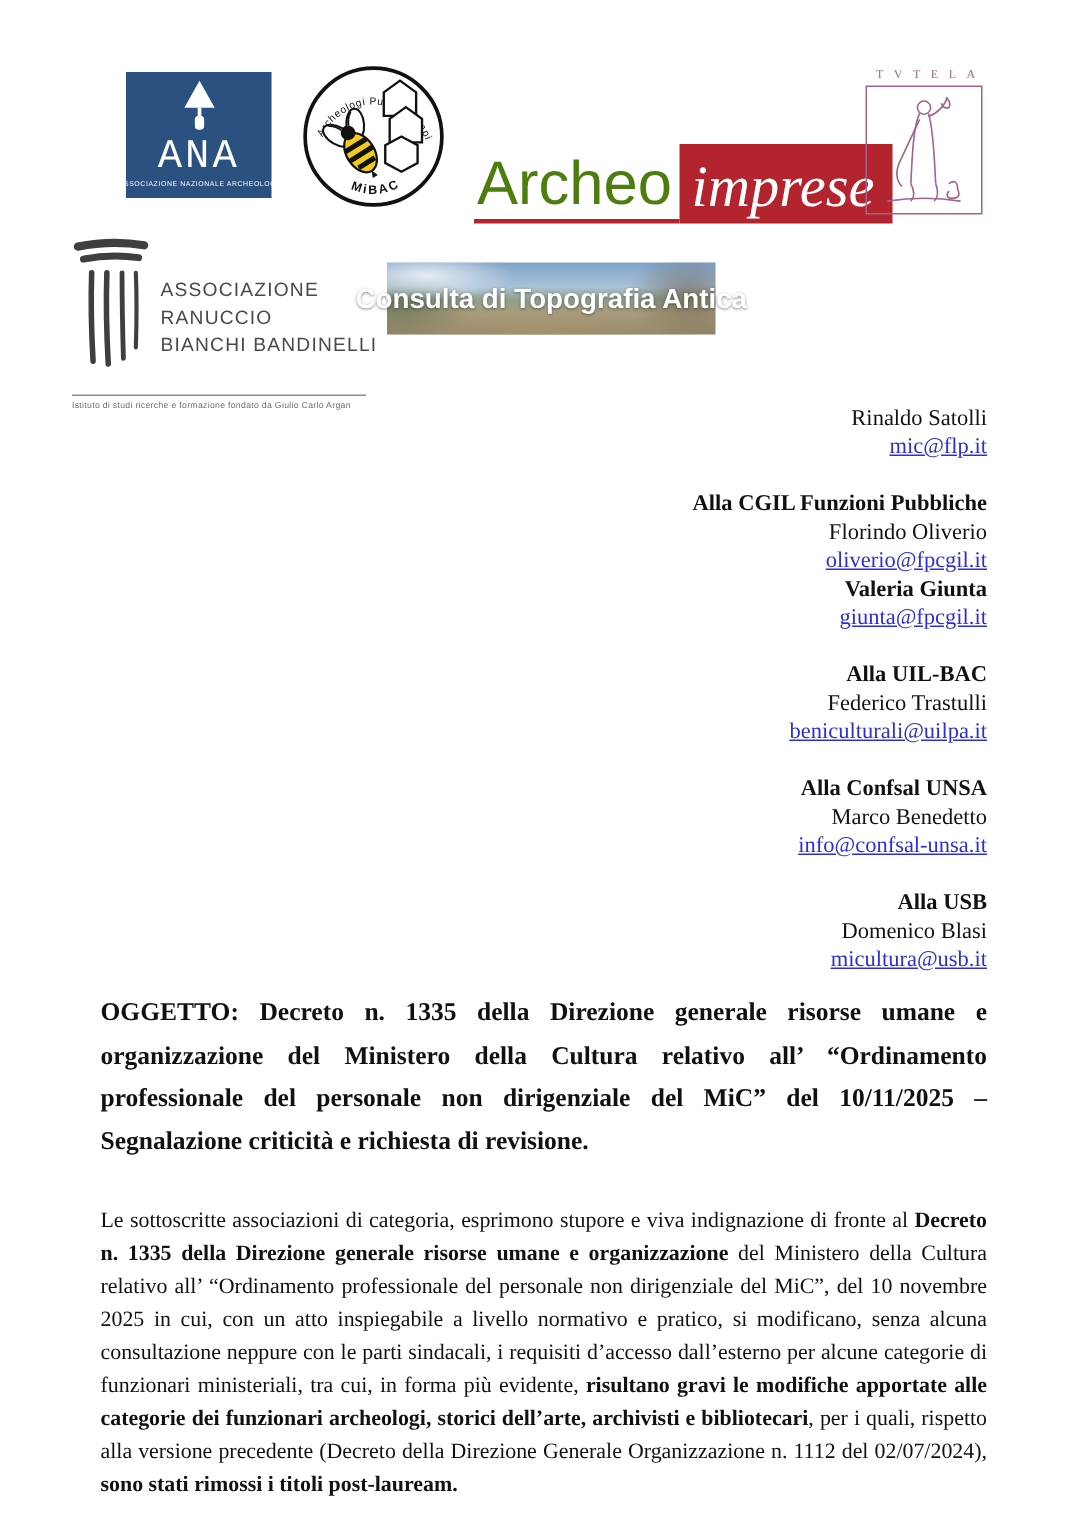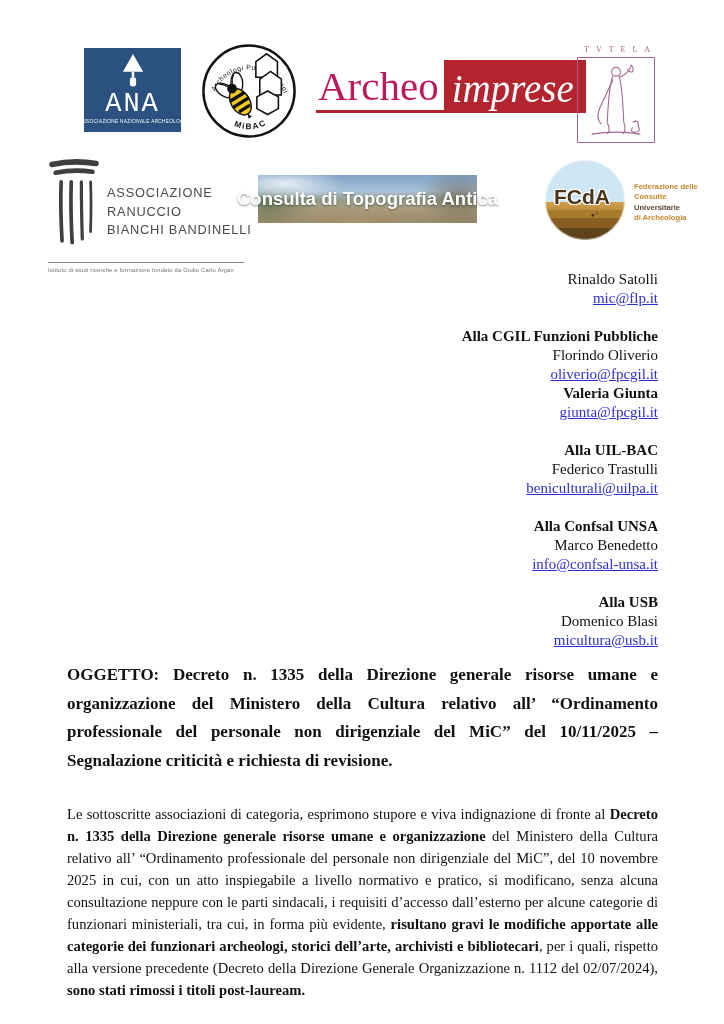--- a/index.html
+++ b/index.html
@@ -23,26 +23,26 @@
     color:#fff;font-family:"Liberation Sans",sans-serif;font-size:4.6px;
     letter-spacing:.4px;margin-top:2px;white-space:nowrap;
   }
 
   .api-logo{position:absolute;left:200px;top:42px;width:98px;height:98px;}
 
   .archeoimprese-logo{
     position:absolute;left:316px;top:60px;display:flex;align-items:flex-end;
   }
   .archeo-word{
-    font-family:Liberation Serif, serif;font-size:41px;line-height:1;
-    color:#be185d;padding:0 5px 3px 2px;border-bottom:3px solid #b3242f;
+    font-family:Liberation Sans, sans-serif;font-size:41px;line-height:1;
+    color:#4d7c0f;padding:0 5px 3px 2px;border-bottom:3px solid #b3242f;
   }
   .imprese-box{
     background:#b3242f;color:#fff;font-family:"Liberation Serif",serif;
-    font-style:italic;font-size:39px;line-height:1;padding:9px 12px 5px 8px;
+    font-style:italic;font-size:39px;line-height:1;padding:9px 12px 5px 8px;margin-top:36px;
   }
 
   .tutela-logo{
     position:absolute;left:577px;top:45px;width:78px;color:#a0648e;
   }
   .tutela-word{
     font-family:"Liberation Serif",serif;font-size:8px;letter-spacing:7px;
     padding-left:7px;margin-bottom:3px;white-space:nowrap;
   }
   .tutela-frame{
@@ -212,32 +212,20 @@
       </div>
     </div>
     <hr class="bandinelli-divider">
     <div class="bandinelli-caption">Istituto di studi ricerche e formazione fondato da Giulio Carlo Argan</div>
   </div>
 
   <div class="consulta-banner">
     <span class="consulta-title">Consulta di Topografia Antica</span>
   </div>
 
-  <div class="fcda-logo">
-    <div class="fcda-circle">
-      <span class="fcda-acronym">FCdA</span>
-      <span class="fcda-dots">●°</span>
-    </div>
-    <div class="fcda-text">
-      <div class="fcda-orange">Federazione delle</div>
-      <div class="fcda-orange">Consulte</div>
-      <div class="fcda-brown">Universitarie</div>
-      <div class="fcda-orange">di Archeologia</div>
-    </div>
-  </div>
 
   <div class="addressees">
       <div class="addr-group">
         <div class="addr-normal">Rinaldo Satolli</div>
         <div><a class="addr-link" href="mailto:mic@flp.it">mic@flp.it</a></div>
       </div>
       <div class="addr-group">
         <div class="addr-bold">Alla CGIL Funzioni Pubbliche</div>
         <div class="addr-normal">Florindo Oliverio</div>
         <div><a class="addr-link" href="mailto:oliverio@fpcgil.it">oliverio@fpcgil.it</a></div>

